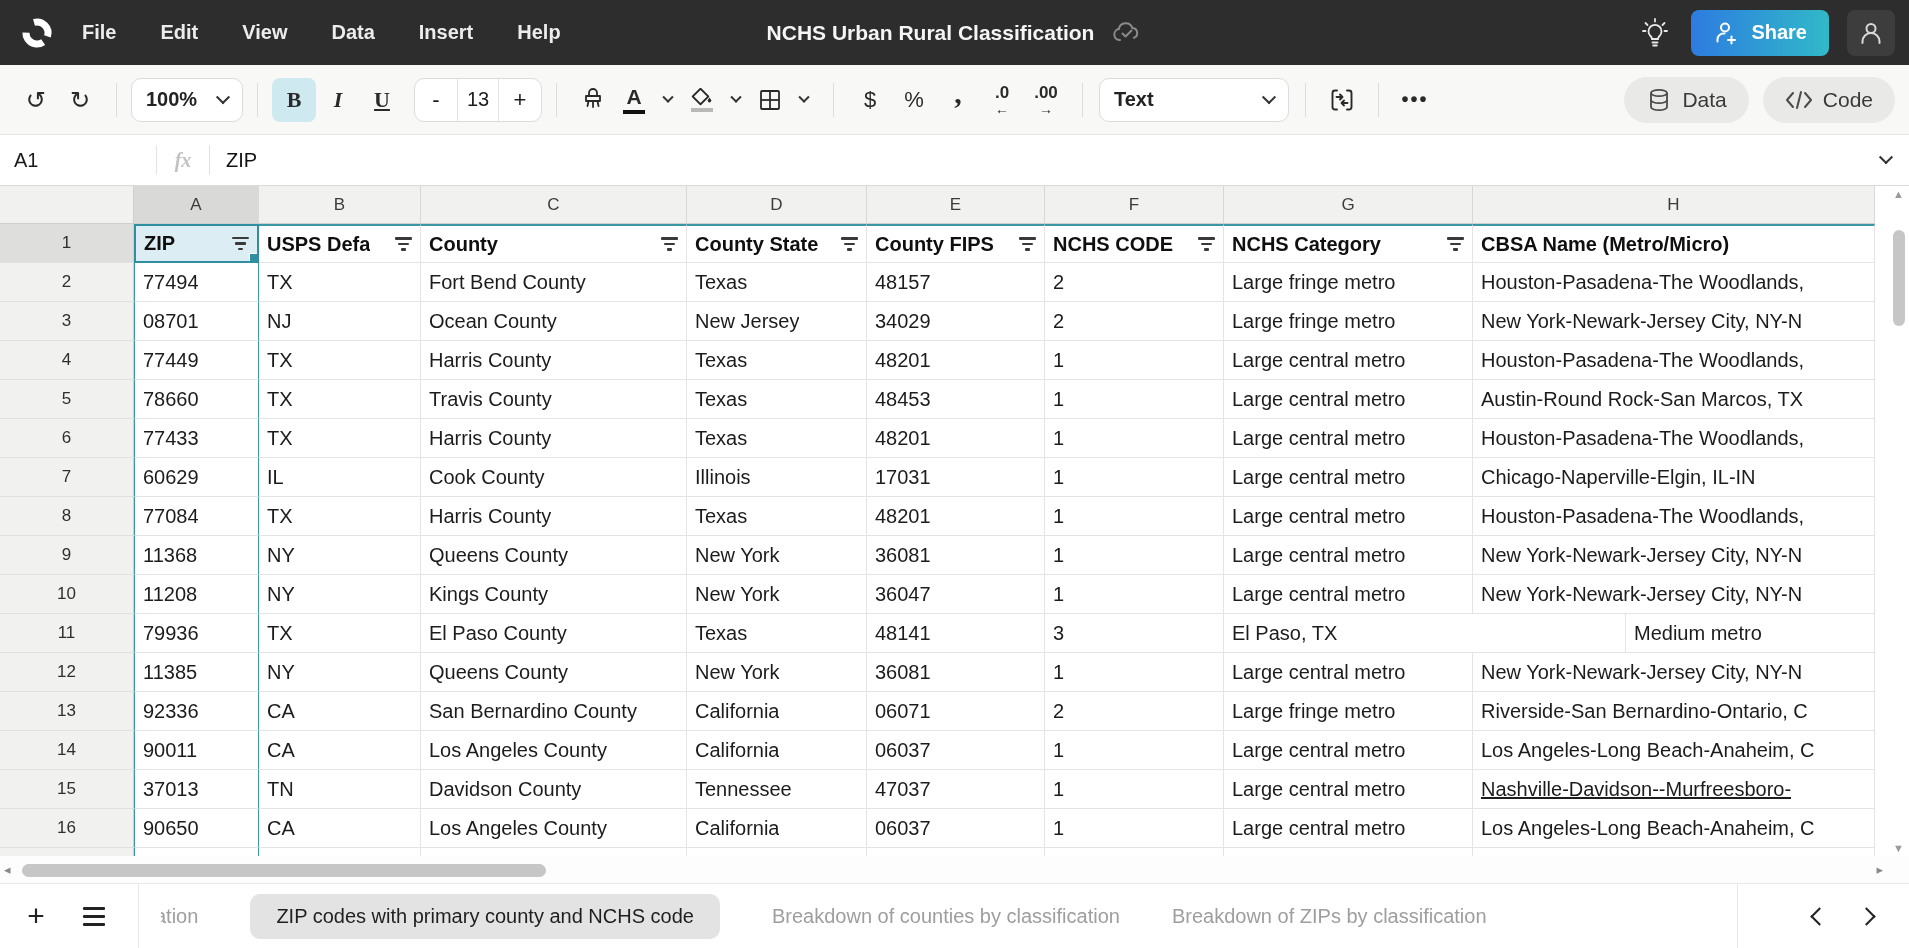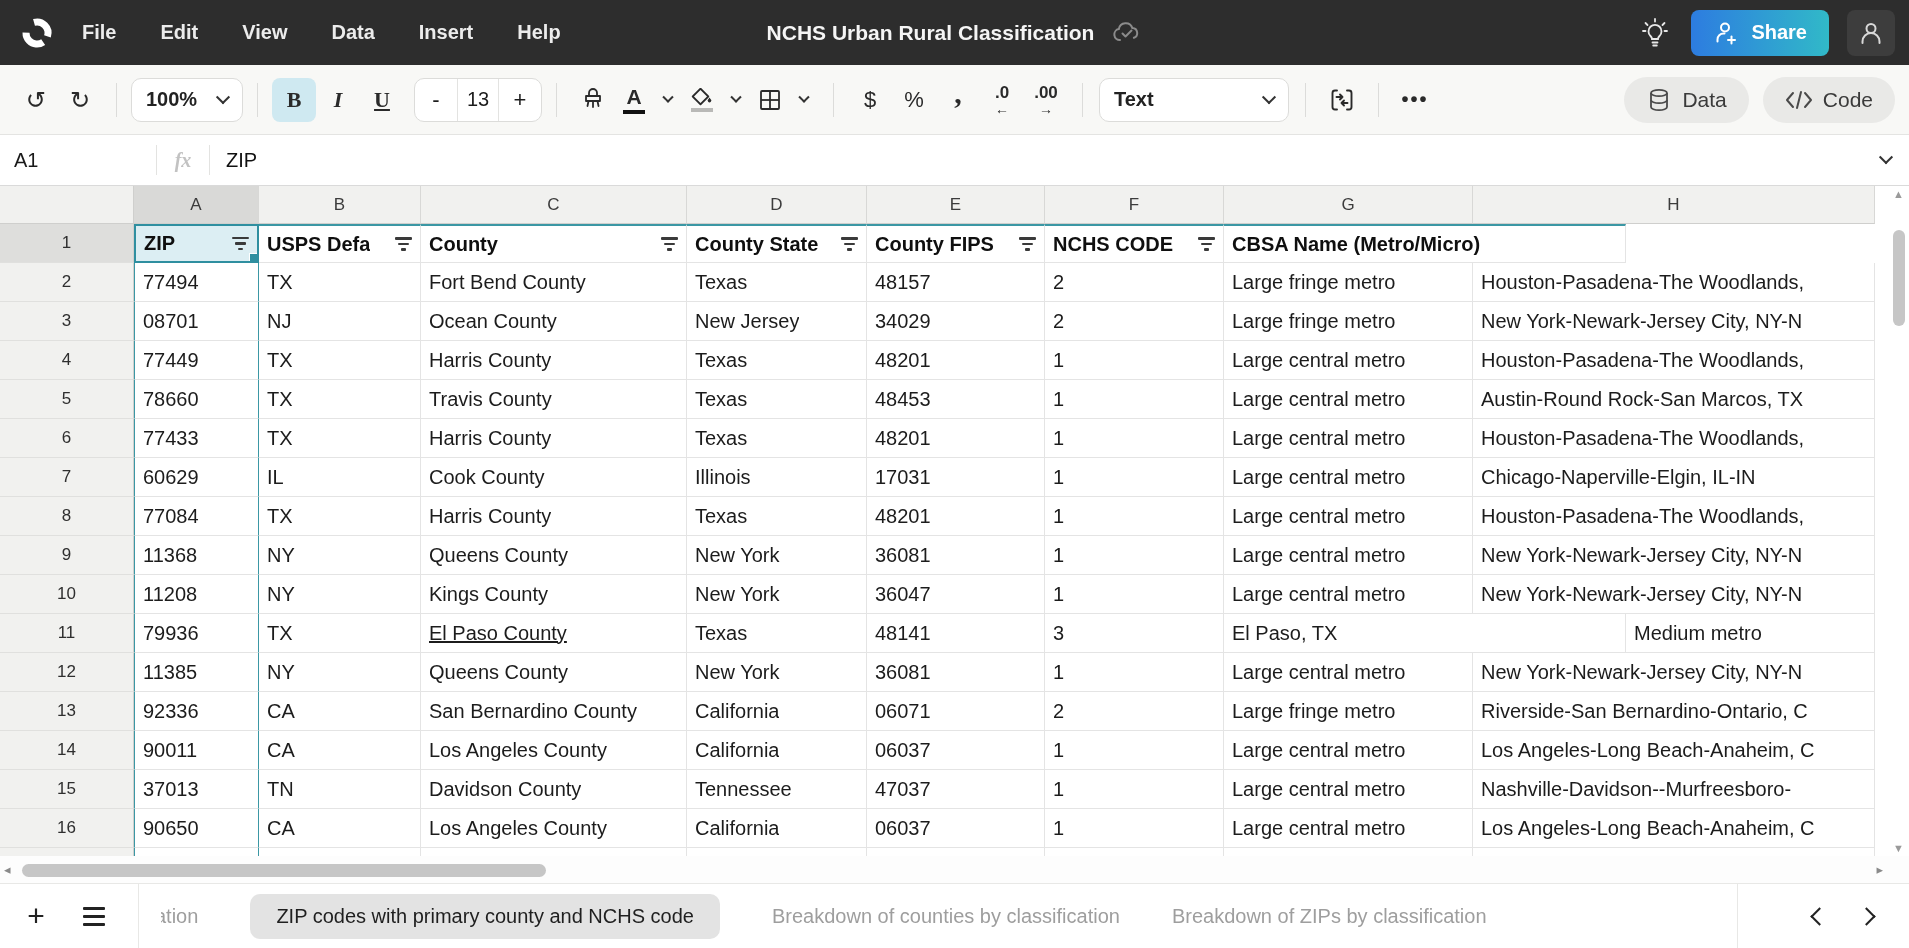--- a/index.html
+++ b/index.html
@@ -344,20 +344,28 @@
           </span>
         </div>
         <div class="cell hdr tealtop" style="width: 179px;">
           <span class="txt">NCHS CODE</span>
           <span class="filter-ic">
             <i></i>
             <i></i>
             <i></i>
           </span>
         </div>
+        <div class="cell hdr tealtop" style="width: 249px;">
+          <span class="txt">NCHS Category</span>
+          <span class="filter-ic">
+            <i></i>
+            <i></i>
+            <i></i>
+          </span>
+        </div>
         <div class="cell hdr tealtop" style="width: 402px;">
           <span class="txt">CBSA Name (Metro/Micro)</span>
         </div>
       </div>
       <div class="grow">
         <div class="gut">2</div>
         <div class="cell colA" style="width: 125px;">
           <span class="txt">77494</span>
         </div>
         <div class="cell" style="width: 162px;">
@@ -599,21 +607,21 @@
         </div>
       </div>
       <div class="grow">
         <div class="gut">11</div>
         <div class="cell colA" style="width: 125px;">
           <span class="txt">79936</span>
         </div>
         <div class="cell" style="width: 162px;">
           <span class="txt">TX</span>
         </div>
-        <div class="cell" style="width: 266px; text-decoration: underline;">
+        <div class="cell" style="width: 266px;">
           <span class="txt">El Paso County</span>
         </div>
         <div class="cell" style="width: 180px;">
           <span class="txt">Texas</span>
         </div>
         <div class="cell" style="width: 178px;">
           <span class="txt">48141</span>
         </div>
         <div class="cell" style="width: 179px;">
           <span class="txt">3</span>
@@ -722,21 +730,21 @@
         </div>
         <div class="cell" style="width: 178px;">
           <span class="txt">47037</span>
         </div>
         <div class="cell" style="width: 179px;">
           <span class="txt">1</span>
         </div>
         <div class="cell" style="width: 249px;">
           <span class="txt">Large central metro</span>
         </div>
-        <div class="cell" style="width: 402px;">
+        <div class="cell" style="width: 402px; text-decoration: underline;">
           <span class="txt">Nashville-Davidson--Murfreesboro-</span>
         </div>
       </div>
       <div class="grow">
         <div class="gut">16</div>
         <div class="cell colA" style="width: 125px;">
           <span class="txt">90650</span>
         </div>
         <div class="cell" style="width: 162px;">
           <span class="txt">CA</span>

